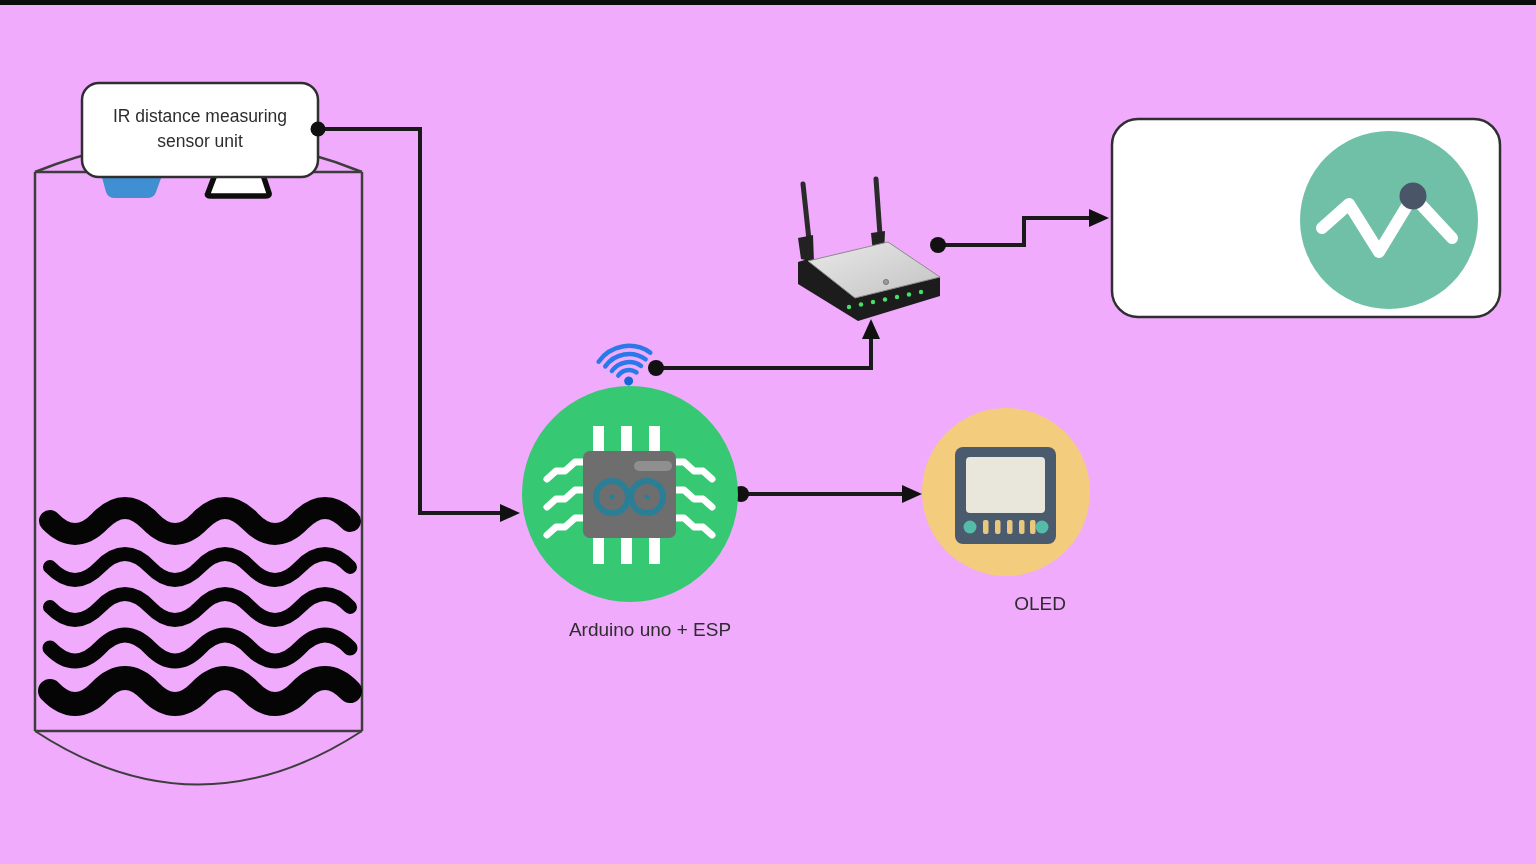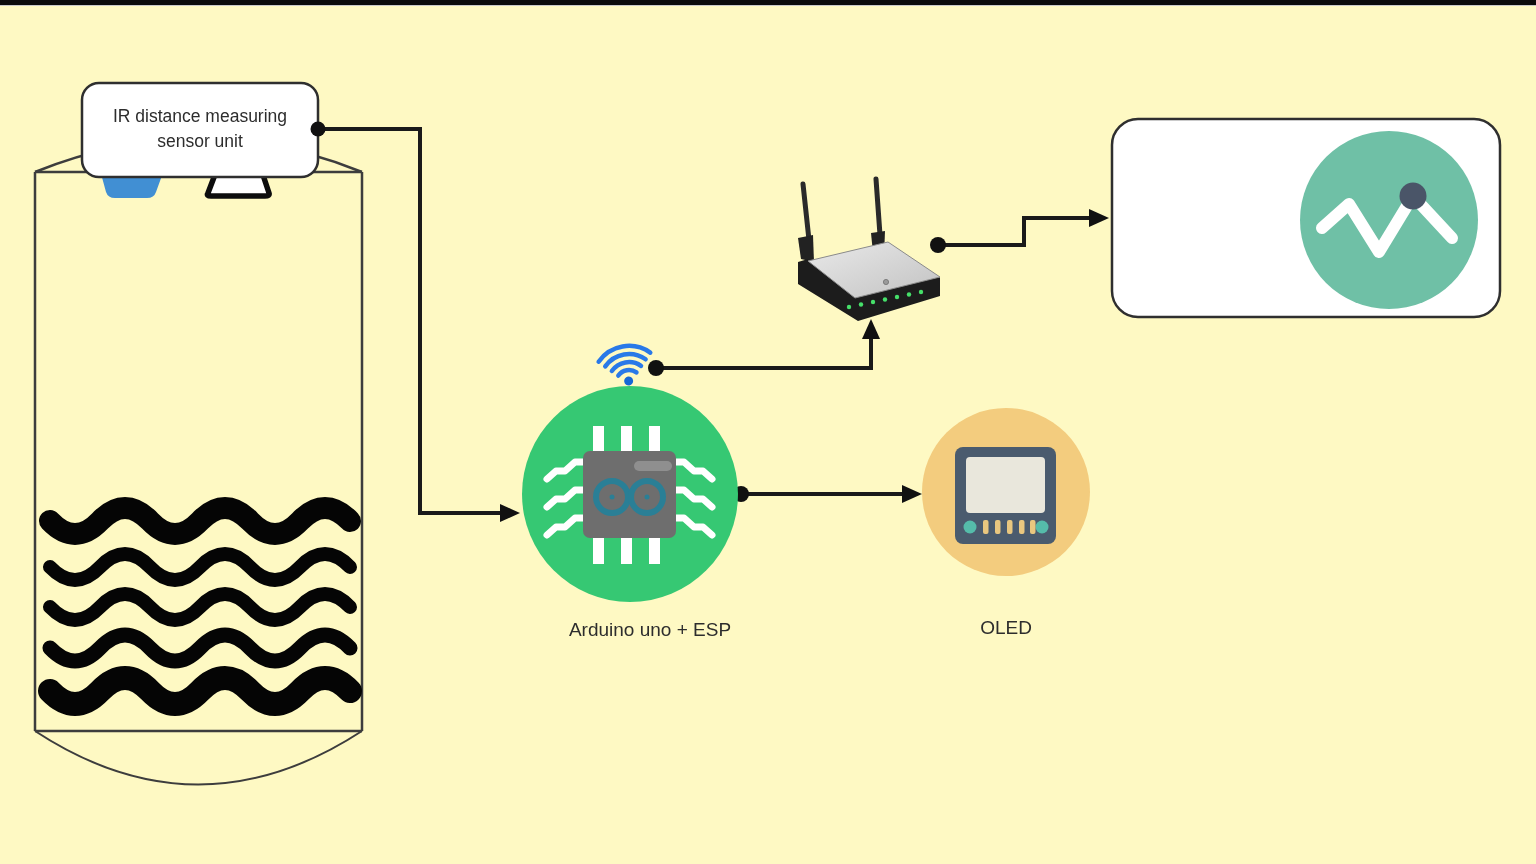--- a/index.html
+++ b/index.html
@@ -1,25 +1,25 @@
 <!DOCTYPE html>
 <html><head>
 <meta charset="utf-8">
 <style>
   html,body{margin:0;padding:0;background:#fff;}
   .canvas{
-    position:relative;width:1536px;height:864px;background:#fef9c3;
+    position:relative;width:1536px;height:864px;background:#f0abfc;
     font-family:"Liberation Sans",sans-serif;overflow:hidden;
   }
   .topbar{position:absolute;left:0;top:0;width:1536px;height:5px;background:#0b0b0b;border-bottom:1px solid #c9c9c9;}
   svg.scene{position:absolute;left:0;top:0;}
   .overlay-label{position:absolute;color:#2d2d2d;}
   .callout-label{left:82px;top:104px;width:236px;text-align:center;font-size:17.5px;line-height:25px;}
   .arduino-label{left:540px;top:619px;width:220px;text-align:center;font-size:19px;}
-  .oled-label{left:946px;top:617px;width:120px;text-align:center;font-size:19px;}
+  .oled-label{left:946px;top:593px;width:120px;text-align:right;font-size:19px;}
   .ts-label{left:1133px;top:191px;width:180px;text-align:left;font-size:17.5px;line-height:23px;}
   .overlay-label span{display:block;}
 </style>
 </head>
 <body>
 
 <div class="canvas">
 
   <div class="topbar"></div>
 

